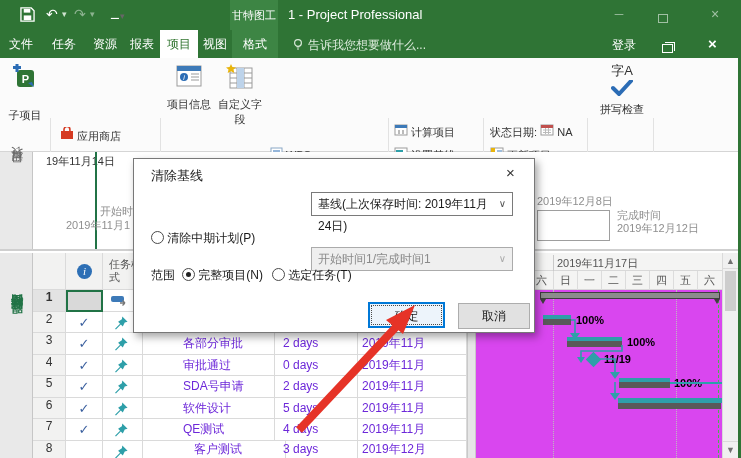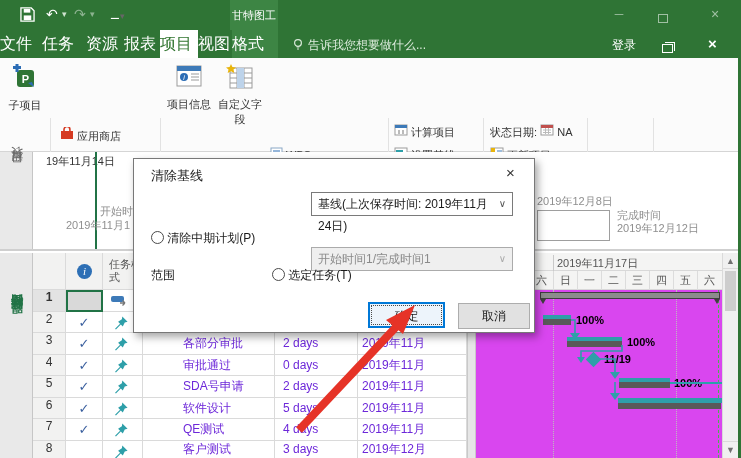--- a/index.html
+++ b/index.html
@@ -7,21 +7,21 @@
     font-family:"Liberation Sans","DejaVu Sans",sans-serif; }
   .abs { position:absolute; }
   #app { position:relative; width:741px; height:458px; background:#fff; }
 
   
   .titlebar { left:0; top:0; width:741px; height:30px; background:#2F7435; color:#fff; }
   .tabrow   { left:0; top:30px; width:741px; height:28px; background:#2F7435; color:#fff; }
   .qat-ico { color:#fff; font-size:14px; line-height:30px; }
   .ctxzone { background:#3D8544; }
   .wbtn { color:rgba(255,255,255,.55); font-size:12px; text-align:center; }
-  .tab { font-size:16px; line-height:28px; color:#fff; }
+  .tab { font-size:12px; line-height:28px; text-align:center; color:#fff; }
   .tab.sel { background:#fff; color:#31752F; }
   .restore-ico { width:11px; height:9px; border:1px solid #fff; position:relative; display:inline-block; }
   .restore-ico:before { content:""; position:absolute; left:2px; top:-3px; width:9px; height:8px; border:1px solid #fff; border-bottom:none; border-left:none; }
   .maxbox { width:10px; height:9px; border:1px solid rgba(255,255,255,.55); display:inline-block; }
 
   
   .ribbon { left:0; top:58px; width:741px; height:94px; background:#FBFBFB; border-bottom:1px solid #D5D5D5; color:#333; }
   .gsep { width:1px; background:#E2E2E2; top:60px; height:86px; }
   .glabel { font-size:10.5px; color:#7A7A7A; text-align:center; top:136px; height:13px; }
   .bigbtn { text-align:center; font-size:11px; color:#333; }
@@ -82,20 +82,21 @@
           <rect x="4" y="2" width="7" height="4" fill="#fff"></rect>
         </svg>
     </span>
     <span class="abs qat-ico" style="left:46px;top:-1px">↶</span>
     <span class="abs dd" style="left:62px;top:9px;color:#cfe3cf">▾</span>
     <span class="abs qat-ico" style="left:74px;top:-1px;color:rgba(255,255,255,.45)">↷</span>
     <span class="abs dd" style="left:90px;top:9px;color:rgba(255,255,255,.45)">▾</span>
     <span class="abs qat-ico" style="left:110px;top:0;font-size:11px">⚊<span class="dd">▾</span></span>
 
     <div class="abs ctxzone" style="left:230px;top:0;width:48px;height:30px;text-align:center;font-size:11px;line-height:30px">甘特图工具</div>
+    <span class="abs" style="left:288px;top:7px;font-size:13px">1 - Project Professional</span>
 
     <span class="abs wbtn" style="left:606px;top:7px;width:26px">─</span>
     <span class="abs" style="left:658px;top:9px"><span class="maxbox"></span></span>
     <span class="abs wbtn" style="left:702px;top:6px;width:26px;font-size:14px">×</span>
   </div>
 
   <div class="abs tabrow">
     <div class="abs tab" style="left:0;width:42px">文件</div>
     <div class="abs tab" style="left:42px;width:44px">任务</div>
     <div class="abs tab" style="left:86px;width:38px">资源</div>
@@ -128,21 +129,21 @@
     <div class="abs bigbtn" style="left:2px;top:6px;width:46px">
       <span style="display:inline-block">
         <svg width="26" height="26" viewBox="0 0 26 26">
             <rect x="5" y="6" width="17" height="17" rx="3" fill="#2F7435"></rect>
             <text x="13.5" y="19" font-size="11" fill="#fff" text-anchor="middle" font-weight="bold">P</text>
             <rect x="1" y="2" width="8" height="3" fill="#2B6CB5"></rect>
             <rect x="3.5" y="0" width="3" height="8" fill="#2B6CB5"></rect>
             <path d="M16 19l6 4-2-5z" fill="#2B6CB5"></path>
           </svg>
       </span>
-      <div style="margin-top:6px">子项目</div>
+      <div style="margin-top:16px">子项目</div>
     </div>
     <div class="abs glabel" style="left:0;width:50px">插入</div>
 
     <div class="abs smallbtn" style="left:60px;top:68px">
       <span class="inb"><svg width="14" height="13" viewBox="0 0 14 13">
             <path d="M1 4h12v8H1z" fill="#D63A22"></path>
             <path d="M4 4V2.5A2.5 2.5 0 0 1 9.9 2.5V4" fill="none" stroke="#D63A22" stroke-width="1.6"></path>
           </svg></span>
       <span>应用商店</span>
     </div>
@@ -237,20 +238,29 @@
     <div class="abs smallbtn" style="left:490px;top:87px">
       <span class="inb"><svg width="14" height="12" viewBox="0 0 14 12">
             <rect x="1" y="1" width="12" height="10" fill="#fff" stroke="#9B9B9B"></rect>
             <rect x="1" y="1" width="4" height="10" fill="#E8B40C"></rect>
             <path d="M7 4h5M7 6.5h5M7 9h3" stroke="#3D7AB8"></path>
           </svg></span>
       <span>更新项目</span>
     </div>
     <div class="abs glabel" style="left:483px;width:104px">状态</div>
 
+    <div class="abs bigbtn" style="left:594px;top:4px;width:56px">
+      <div style="font-size:13px;color:#333;height:38px">
+        字A<br>
+        <svg width="22" height="16" viewBox="0 0 22 16" style="margin:0 auto">
+            <path d="M2 8l6 6L20 1" fill="none" stroke="#2B6CB5" stroke-width="4" stroke-linecap="round"></path>
+          </svg>
+      </div>
+      <div style="margin-top:2px">拼写检查</div>
+    </div>
     <div class="abs glabel" style="left:653px;width:60px">校对</div>
 
     <span class="abs" style="left:712px;top:130px;color:#888;font-size:11px">∧</span>
   </div>
 
   <div class="abs timeline">
     <div class="abs panestrip" style="left:0;top:0;height:97px">
       <span class="abs vtext" style="left:9px;top:14px">日程表</span>
     </div>
     <span class="abs" style="left:46px;top:2px;font-size:11px;color:#333">19年11月14日</span>
@@ -387,21 +397,21 @@
     <div>
       <div class="cell rownum" style="left:33px;top:187.5px;width:33px;height:17.5px;border-bottom:none">8</div>
       <div class="cell" style="left:66px;top:187.5px;width:37px;height:17.5px;border-bottom:none"></div>
       <div class="cell" style="left:103px;top:187.5px;width:40px;height:17.5px;border-bottom:none">
           <span class="abs" style="left:11px;top:4px">
             <svg width="14" height="14" viewBox="0 0 16 16">
               <path d="M9.5 0.5l6 6-3.2 1-2.3 4.5-2.2-2.2-5.6 5.7-1-1 5.7-5.6-2.2-2.2L9 3.7z" fill="#2E9FA9"></path>
             </svg>
           </span>
         </div>
-      <div class="cell" style="left:143px;top:187.5px;width:132px;height:17.5px;padding-left:40px;line-height:17px;border-bottom:none">客户测试</div>
+      <div class="cell" style="left:154px;top:187.5px;width:132px;height:17.5px;padding-left:40px;line-height:17px;border-bottom:none">客户测试</div>
       <div class="cell" style="left:275px;top:187.5px;width:83px;height:17.5px;padding-left:8px;line-height:17px;border-bottom:none">3 days</div>
       <div class="cell" style="left:358px;top:187.5px;width:109px;height:17.5px;padding-left:4px;line-height:17px;border-bottom:none">2019年12月</div>
     </div>
 
     <div class="abs" style="left:467px;top:0;width:9px;height:205px;background:#E6E6E6;border-left:1px solid #C9C9C9;border-right:1px solid #C9C9C9"></div>
 
     <div class="abs gantt-hdr" style="left:476px;top:0;width:246px;height:18px">
       <span class="abs" style="left:81px;top:3px">2019年11月17日</span>
       <span class="abs" style="left:77px;top:2px;width:1px;height:16px;background:#C9C9C9"></span>
     </div>
@@ -489,20 +499,24 @@
     <label class="abs" style="left:17px;top:71px">
       <span class="radio"></span>
       <span>清除中期计划(P)</span>
     </label>
     <div class="abs combo dis" style="left:177px;top:64px;width:202px">
       <span>开始时间1/完成时间1</span>
       <span class="chev" style="color:#aaa">∨</span>
     </div>
 
     <span class="abs" style="left:17px;top:108px">范围</span>
+    <label class="abs" style="left:48px;top:108px">
+      <span class="radio on"></span>
+      <span>完整项目(N)</span>
+    </label>
     <label class="abs" style="left:138px;top:108px">
       <span class="radio"></span>
       <span>选定任务(T)</span>
     </label>
 
     <div class="btn def" style="left:234px;top:143px;width:77px">确定</div>
     <div class="btn" style="left:324px;top:144px;width:72px">取消</div>
   </div>
 
   <svg class="abs" style="left:0;top:0;z-index:99;pointer-events:none" width="741" height="458">

